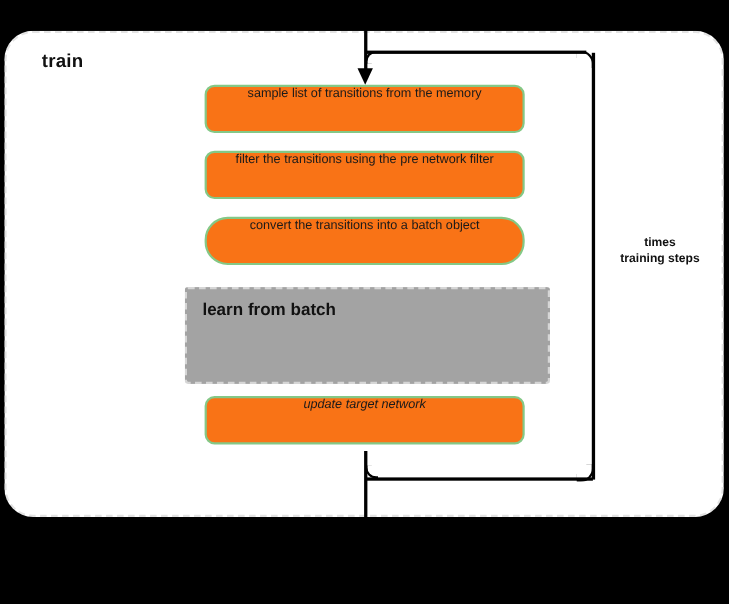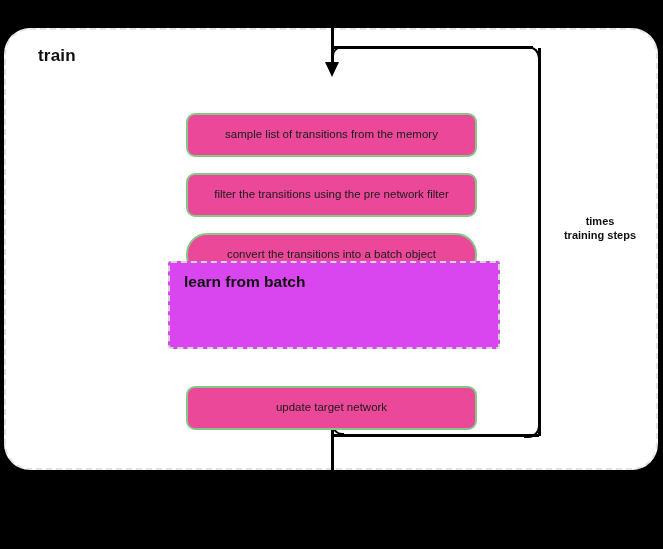--- a/index.html
+++ b/index.html
@@ -45,46 +45,45 @@
     letter-spacing: .2px;
   }
 
   
   .node {
     position: absolute;
     box-sizing: border-box;
     left: 186px;
     width: 291px;
     height: 44px;
-    background: #ec4899;
+    background: #f97316;
     border: 2.5px solid #84c886;
     border-radius: 9px;
     display: flex;
-    align-items: center;
+    align-items: flex-start;
     justify-content: center;
     color: #1a1a1a;
     font-size: 11.5px;
     line-height: 1.2;
     text-align: center;
-    margin-top: 36px;
   }
   .node-sample  { top: 77px; }
   .node-filter  { top: 137px; }
   .node-convert { top: 197px; border-radius: 21px; }
-  .node-update  { top: 350px; }
+  .node-update  { top: 360px; font-style: italic; }
 
   
   .subscope {
     position: absolute;
     box-sizing: border-box;
     left: 168px;
     top: 261px;
     width: 332px;
     height: 88px;
-    background: #d946ef;
+    background: #a3a3a3;
     border: 2px dashed #d6d6d6;
     border-radius: 3px;
   }
   .subscope-title {
     position: absolute;
     left: 14px;
     top: 8px;
     width: 150px;
     font-size: 15.5px;
     font-weight: bold;

